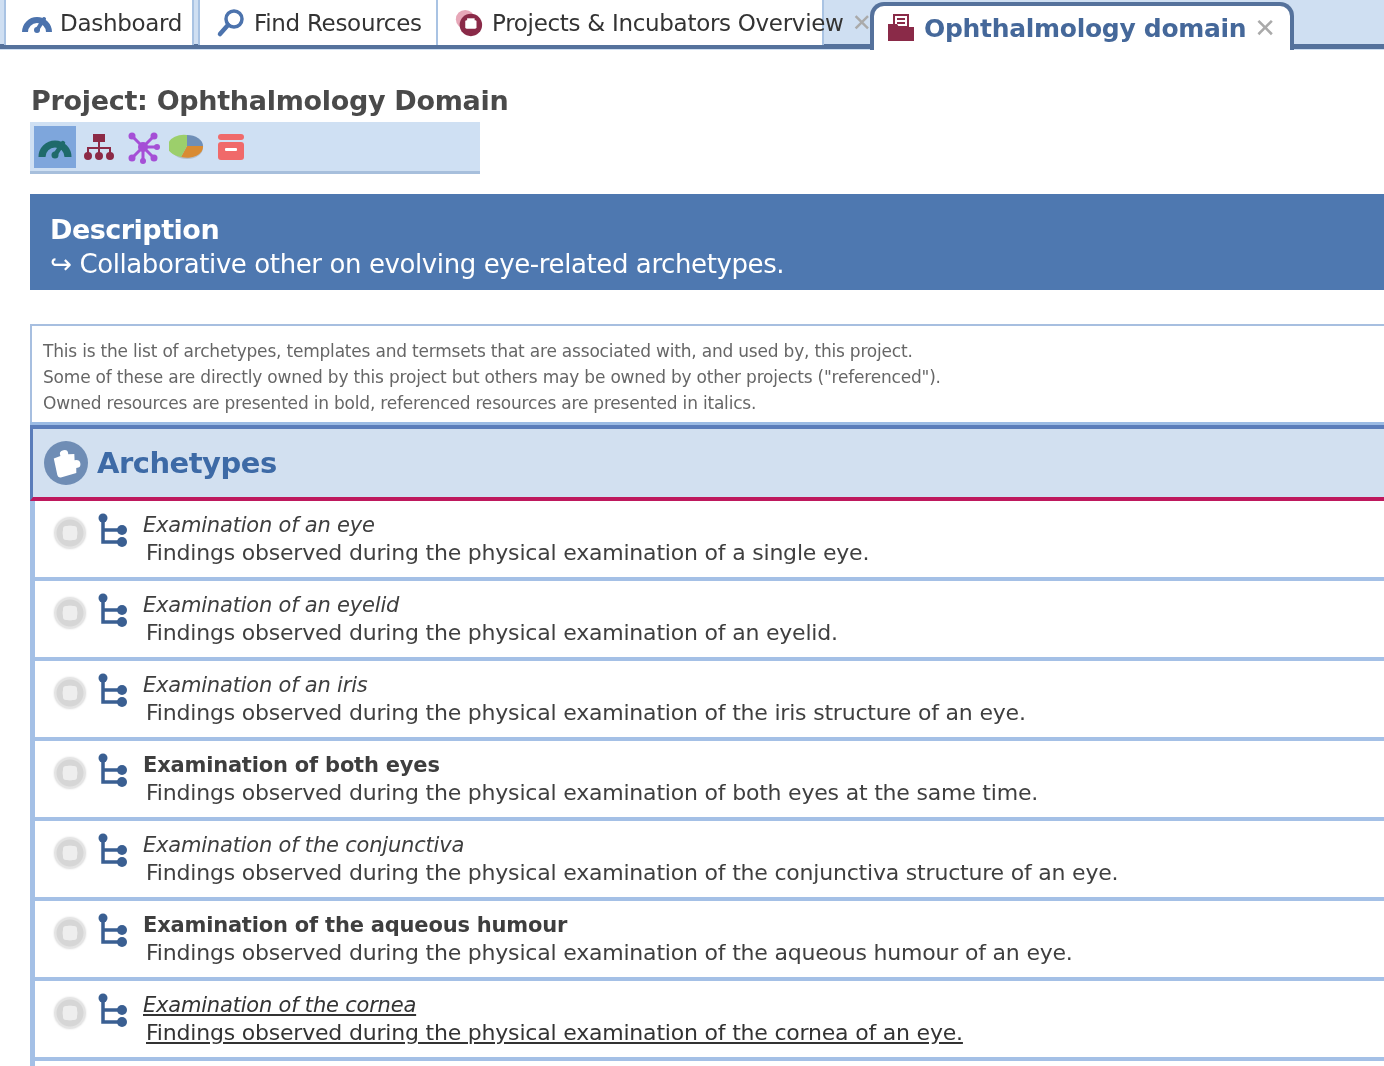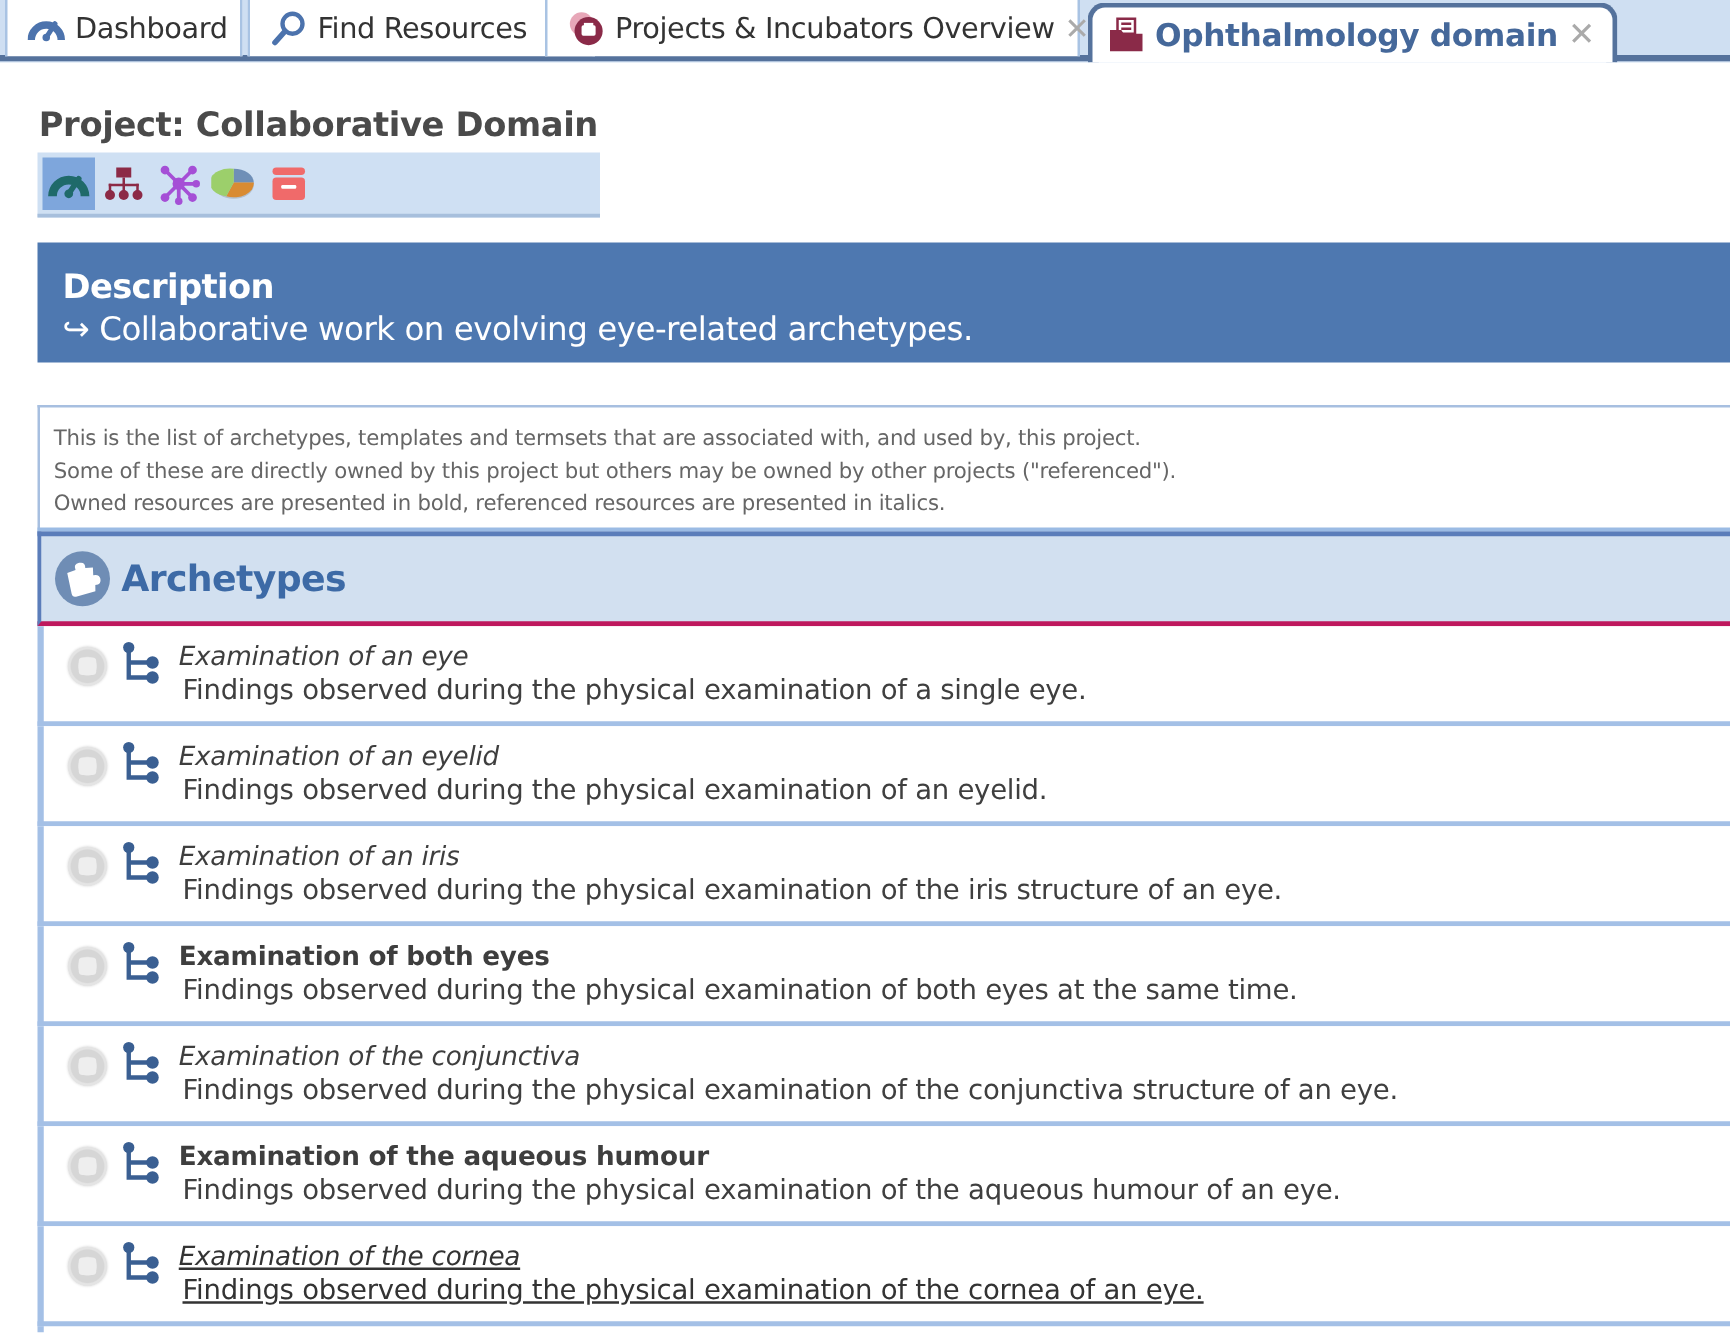--- a/index.html
+++ b/index.html
@@ -117,21 +117,21 @@
   <div class="tab" style="left:198px; width:278px;">
     <span class="tab-icon">
       <svg width="30" height="30" viewBox="0 0 30 30">
         <circle cx="18" cy="11" r="8" fill="none" stroke="#4c73ad" stroke-width="3.5"></circle>
         <line x1="12" y1="17" x2="4" y2="26" stroke="#4c73ad" stroke-width="4.5" stroke-linecap="round"></line>
       </svg>
     </span>
     <span class="tab-label">Find Resources</span>
   </div>
 
-  <div class="tab" style="left:436px; width:428px;">
+  <div class="tab" style="left:436px; width:388px;">
     <span class="tab-icon">
       <svg width="32" height="32" viewBox="0 0 32 32">
         <circle cx="12" cy="12" r="10" fill="#e7a7b8"></circle>
         <circle cx="18" cy="18" r="12" fill="#8a2a48"></circle>
         <rect x="12" y="13" width="12" height="9" rx="1.5" fill="#fff"></rect>
         <rect x="14" y="11" width="8" height="3" fill="#fff"></rect>
       </svg>
     </span>
     <span class="tab-label">Projects &amp; Incubators Overview</span>
     <span class="close">✕</span>
@@ -144,21 +144,21 @@
         <line x1="11" y1="6" x2="19" y2="6" stroke="#8a2a48" stroke-width="2"></line>
         <line x1="11" y1="10" x2="19" y2="10" stroke="#8a2a48" stroke-width="2"></line>
         <path d="M2 11 L11 11 L13 14 L28 14 L28 28 L2 28 Z" fill="#8a2a48"></path>
       </svg>
     </span>
     <span class="tab-label">Ophthalmology domain</span>
     <span class="close">✕</span>
   </div>
 </div>
 
-<div class="project-title">Project: Collaborative Domain</div>
+<div class="project-title">Project: Ophthalmology Domain</div>
 
 <div class="project-toolbar">
   <div class="tool-btn selected">
     <svg width="34" height="28" viewBox="0 0 34 28">
       <path d="M4 24 A13 13 0 1 1 30 24" fill="none" stroke="#1f6a6a" stroke-width="7"></path>
       <line x1="17" y1="22" x2="25" y2="10" stroke="#1f6a6a" stroke-width="4.5" stroke-linecap="round"></line>
       <circle cx="17" cy="22" r="3.5" fill="#1f6a6a"></circle>
     </svg>
   </div>
   <div class="tool-btn">
@@ -206,21 +206,21 @@
       <rect x="3" y="2" width="26" height="6" rx="3" fill="#f06a6a"></rect>
       <rect x="3" y="10" width="26" height="18" rx="3" fill="#f06a6a"></rect>
       <rect x="10" y="16" width="12" height="3" rx="1" fill="#fff"></rect>
     </svg>
   </div>
 </div>
 
 <div class="desc-box">
   <div class="desc-title">Description</div>
   <div class="desc-text">
-    <span class="desc-arrow">↪</span><span>Collaborative work on evolving eye-related archetypes.</span>
+    <span class="desc-arrow">↪</span><span>Collaborative other on evolving eye-related archetypes.</span>
   </div>
 </div>
 
 <div class="info-panel">
   <div>This is the list of archetypes, templates and termsets that are associated with, and used by, this project.</div>
   <div>Some of these are directly owned by this project but others may be owned by other projects ("referenced").</div>
   <div>Owned resources are presented in bold, referenced resources are presented in italics.</div>
 </div>
 
 <div class="section-header">

